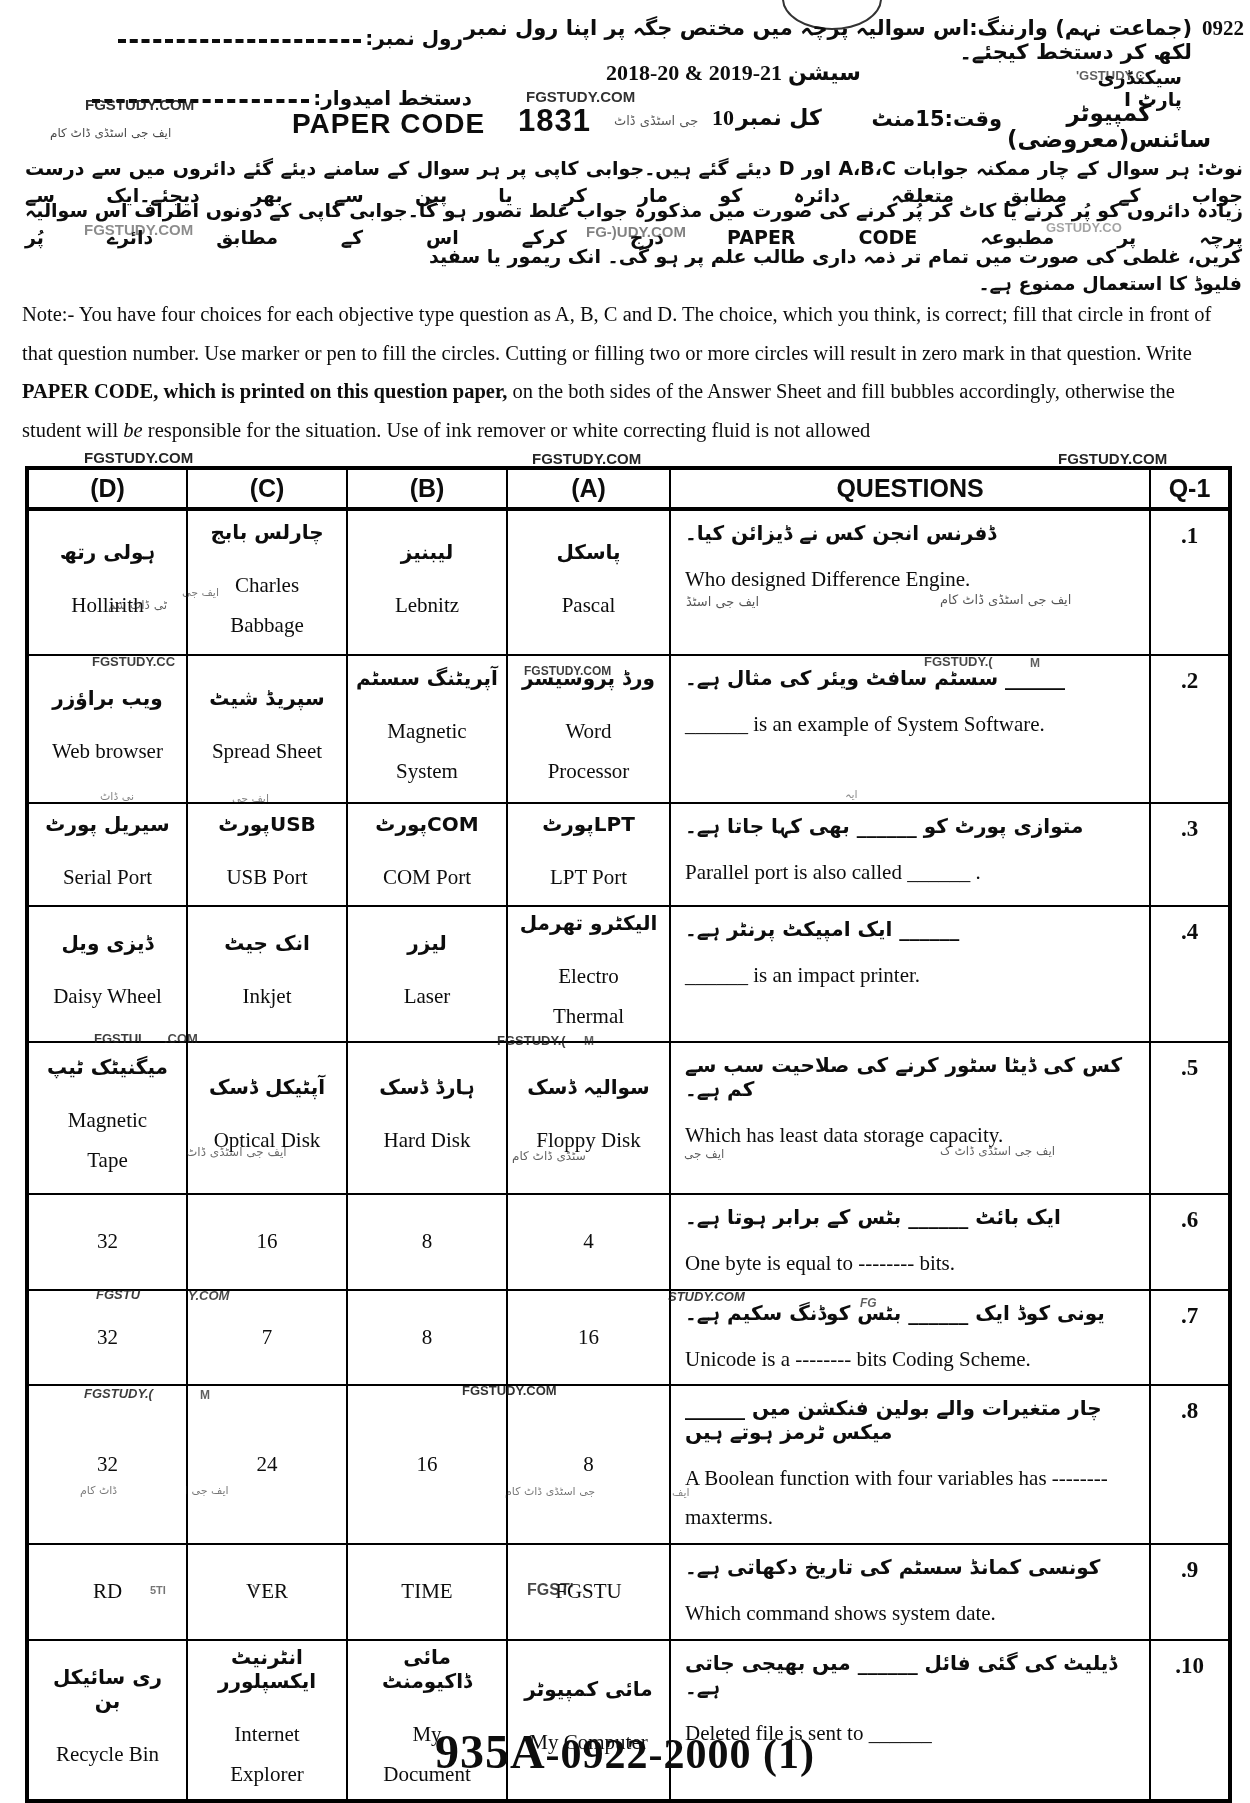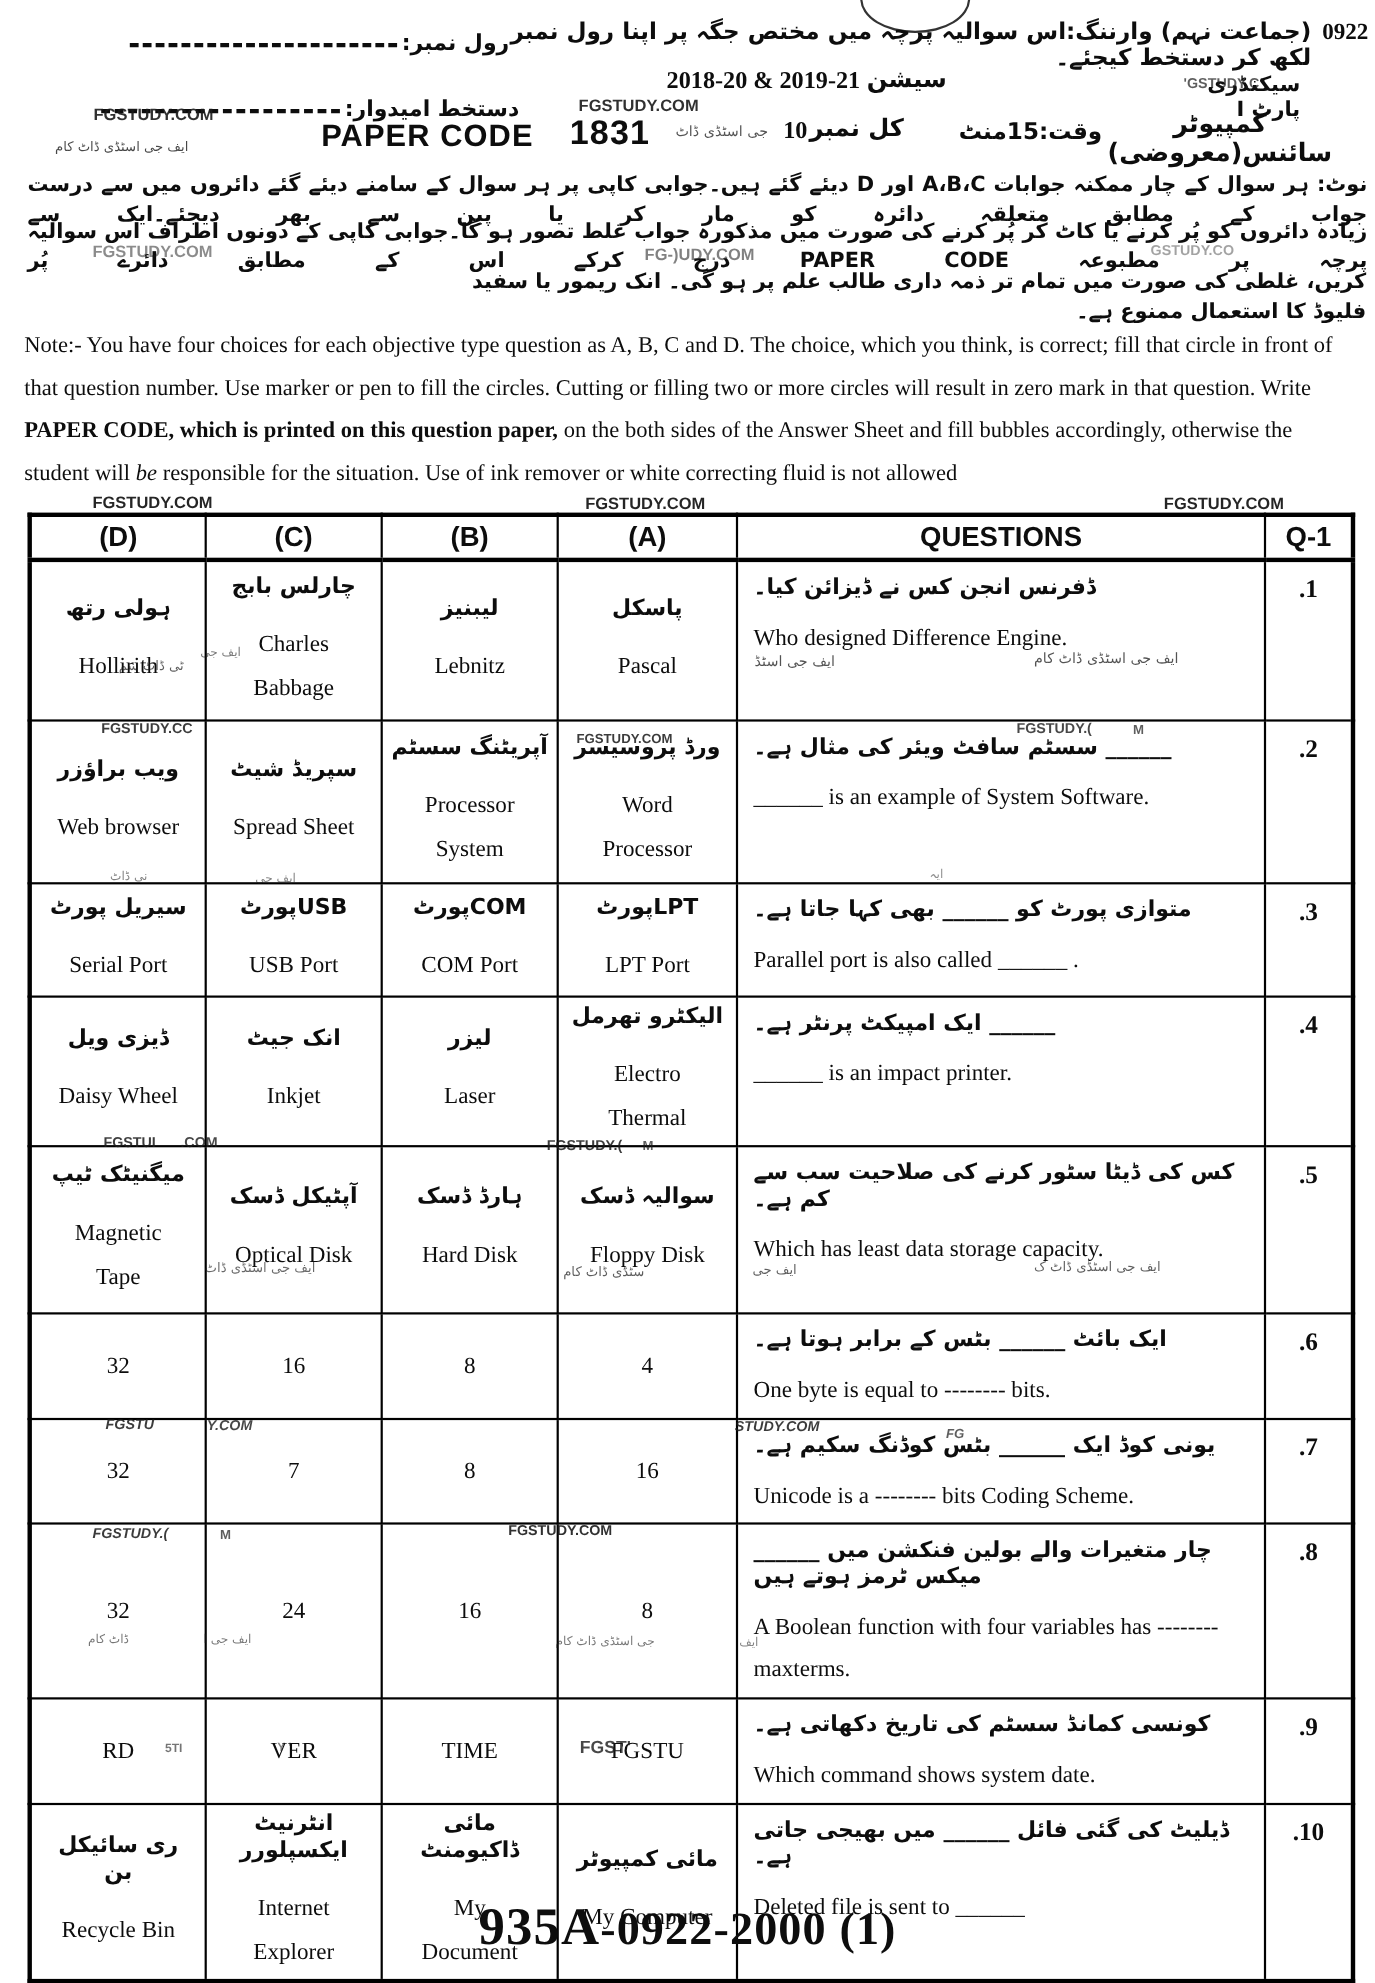--- a/index.html
+++ b/index.html
@@ -197,21 +197,21 @@
       </td>
       <td class="opt">
         <div class="opt-stack">
           <div class="ur">سپریڈ شیٹ</div>
           <div class="en serif">Spread Sheet</div>
         </div>
       </td>
       <td class="opt">
         <div class="opt-stack">
           <div class="ur">آپریٹنگ سسٹم</div>
-          <div class="en serif">Processor System</div>
+          <div class="en serif">Magnetic System</div>
         </div>
       </td>
       <td class="opt">
         <div class="opt-stack">
           <div class="ur">ورڈ پروسیسر</div>
           <div class="en serif">Word Processor</div>
         </div>
       </td>
       <td class="qcell">
         <div class="q-ur">______ سسٹم سافٹ ویئر کی مثال ہے۔</div>

